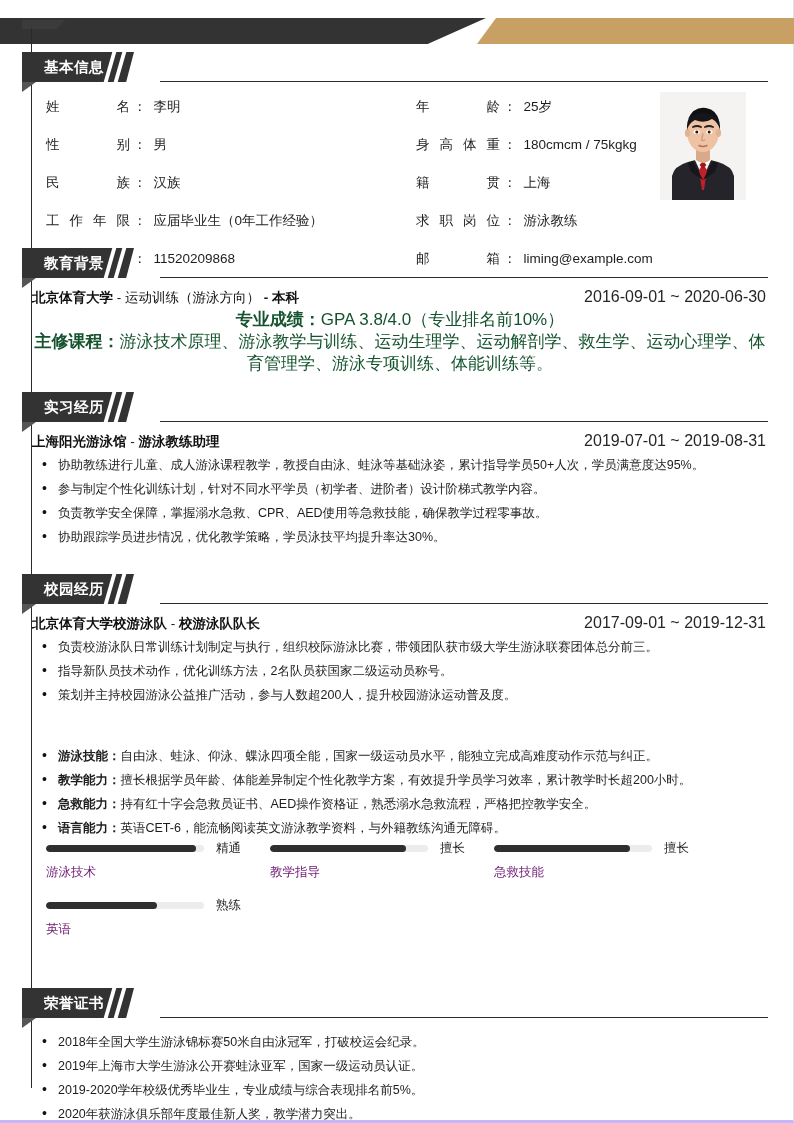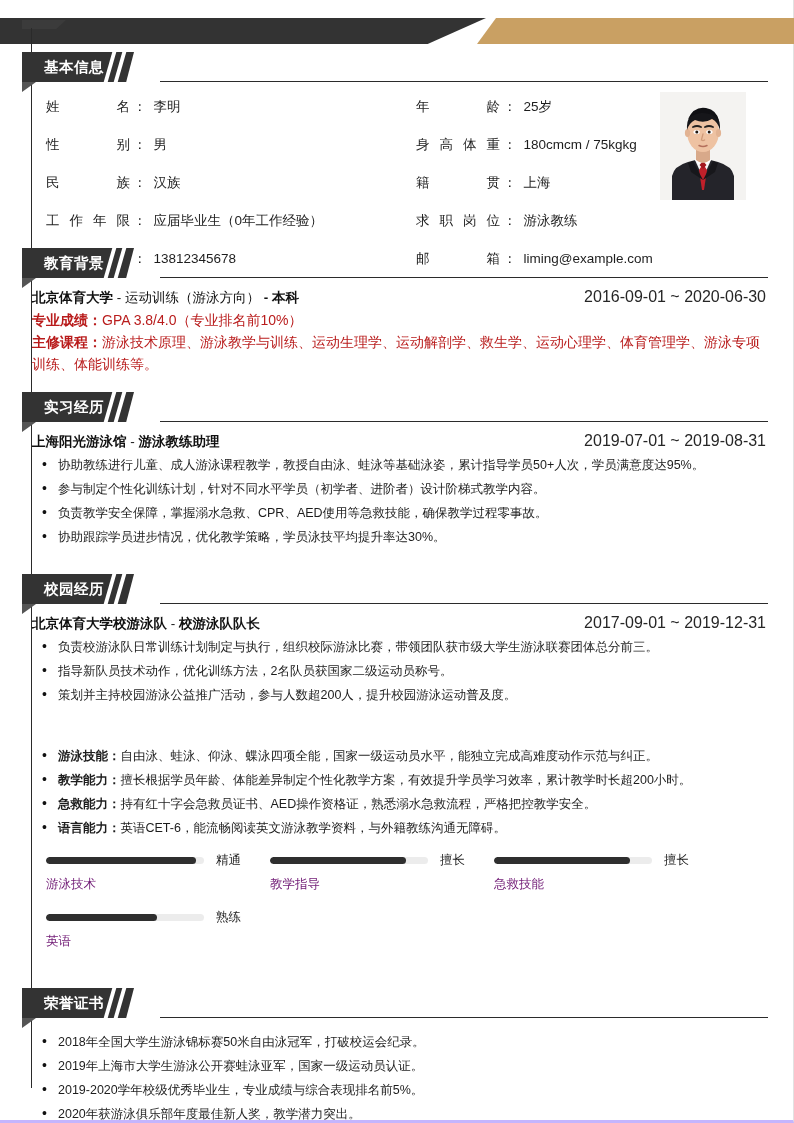--- a/index.html
+++ b/index.html
@@ -186,23 +186,24 @@
   }
   .entry-title .light {
     font-weight: normal;
   }
   .entry-date {
     font-size: 16px;
     color: #262626;
     white-space: nowrap;
   }
   .sub-line {
-    font-size: 14px;
-    color: #b91c1c;
+    font-size: 17px;
+    color: #14532d;
     line-height: 22px;
+    text-align: center;
   }
   .sub-line b { font-weight: bold; }
 
   ul.bullets {
     list-style: none;
     margin: 2px 0 0 0;
     padding: 0;
   }
   ul.bullets li {
     position: relative;
@@ -218,21 +219,20 @@
     top: -1px;
     font-size: 14px;
     color: #111;
   }
   ul.bullets li b { font-weight: bold; }
 
   
   .bars {
     display: flex;
     flex-wrap: wrap;
-    margin-top: 12px;
     padding-left: 14px;
     font-family: Liberation Mono, monospace;
   }
   .bar-item {
     width: 224px;
     margin-bottom: 16px;
   }
   .bar-top {
     display: flex;
     align-items: center;
@@ -303,21 +303,21 @@
             <span class="info-value">汉族</span>
           </div>
           <div class="info-row">
             <span class="info-label">工作年限</span>
             <span class="info-colon">：</span>
             <span class="info-value">应届毕业生（0年工作经验）</span>
           </div>
           <div class="info-row">
             <span class="info-label">电话</span>
             <span class="info-colon">：</span>
-            <span class="info-value">13812345678</span>
+            <span class="info-value">11520209868</span>
           </div>
         </div>
         <div class="info-col right">
           <div class="info-row">
             <span class="info-label">年龄</span>
             <span class="info-colon">：</span>
             <span class="info-value">25岁</span>
           </div>
           <div class="info-row">
             <span class="info-label">身高体重</span>

